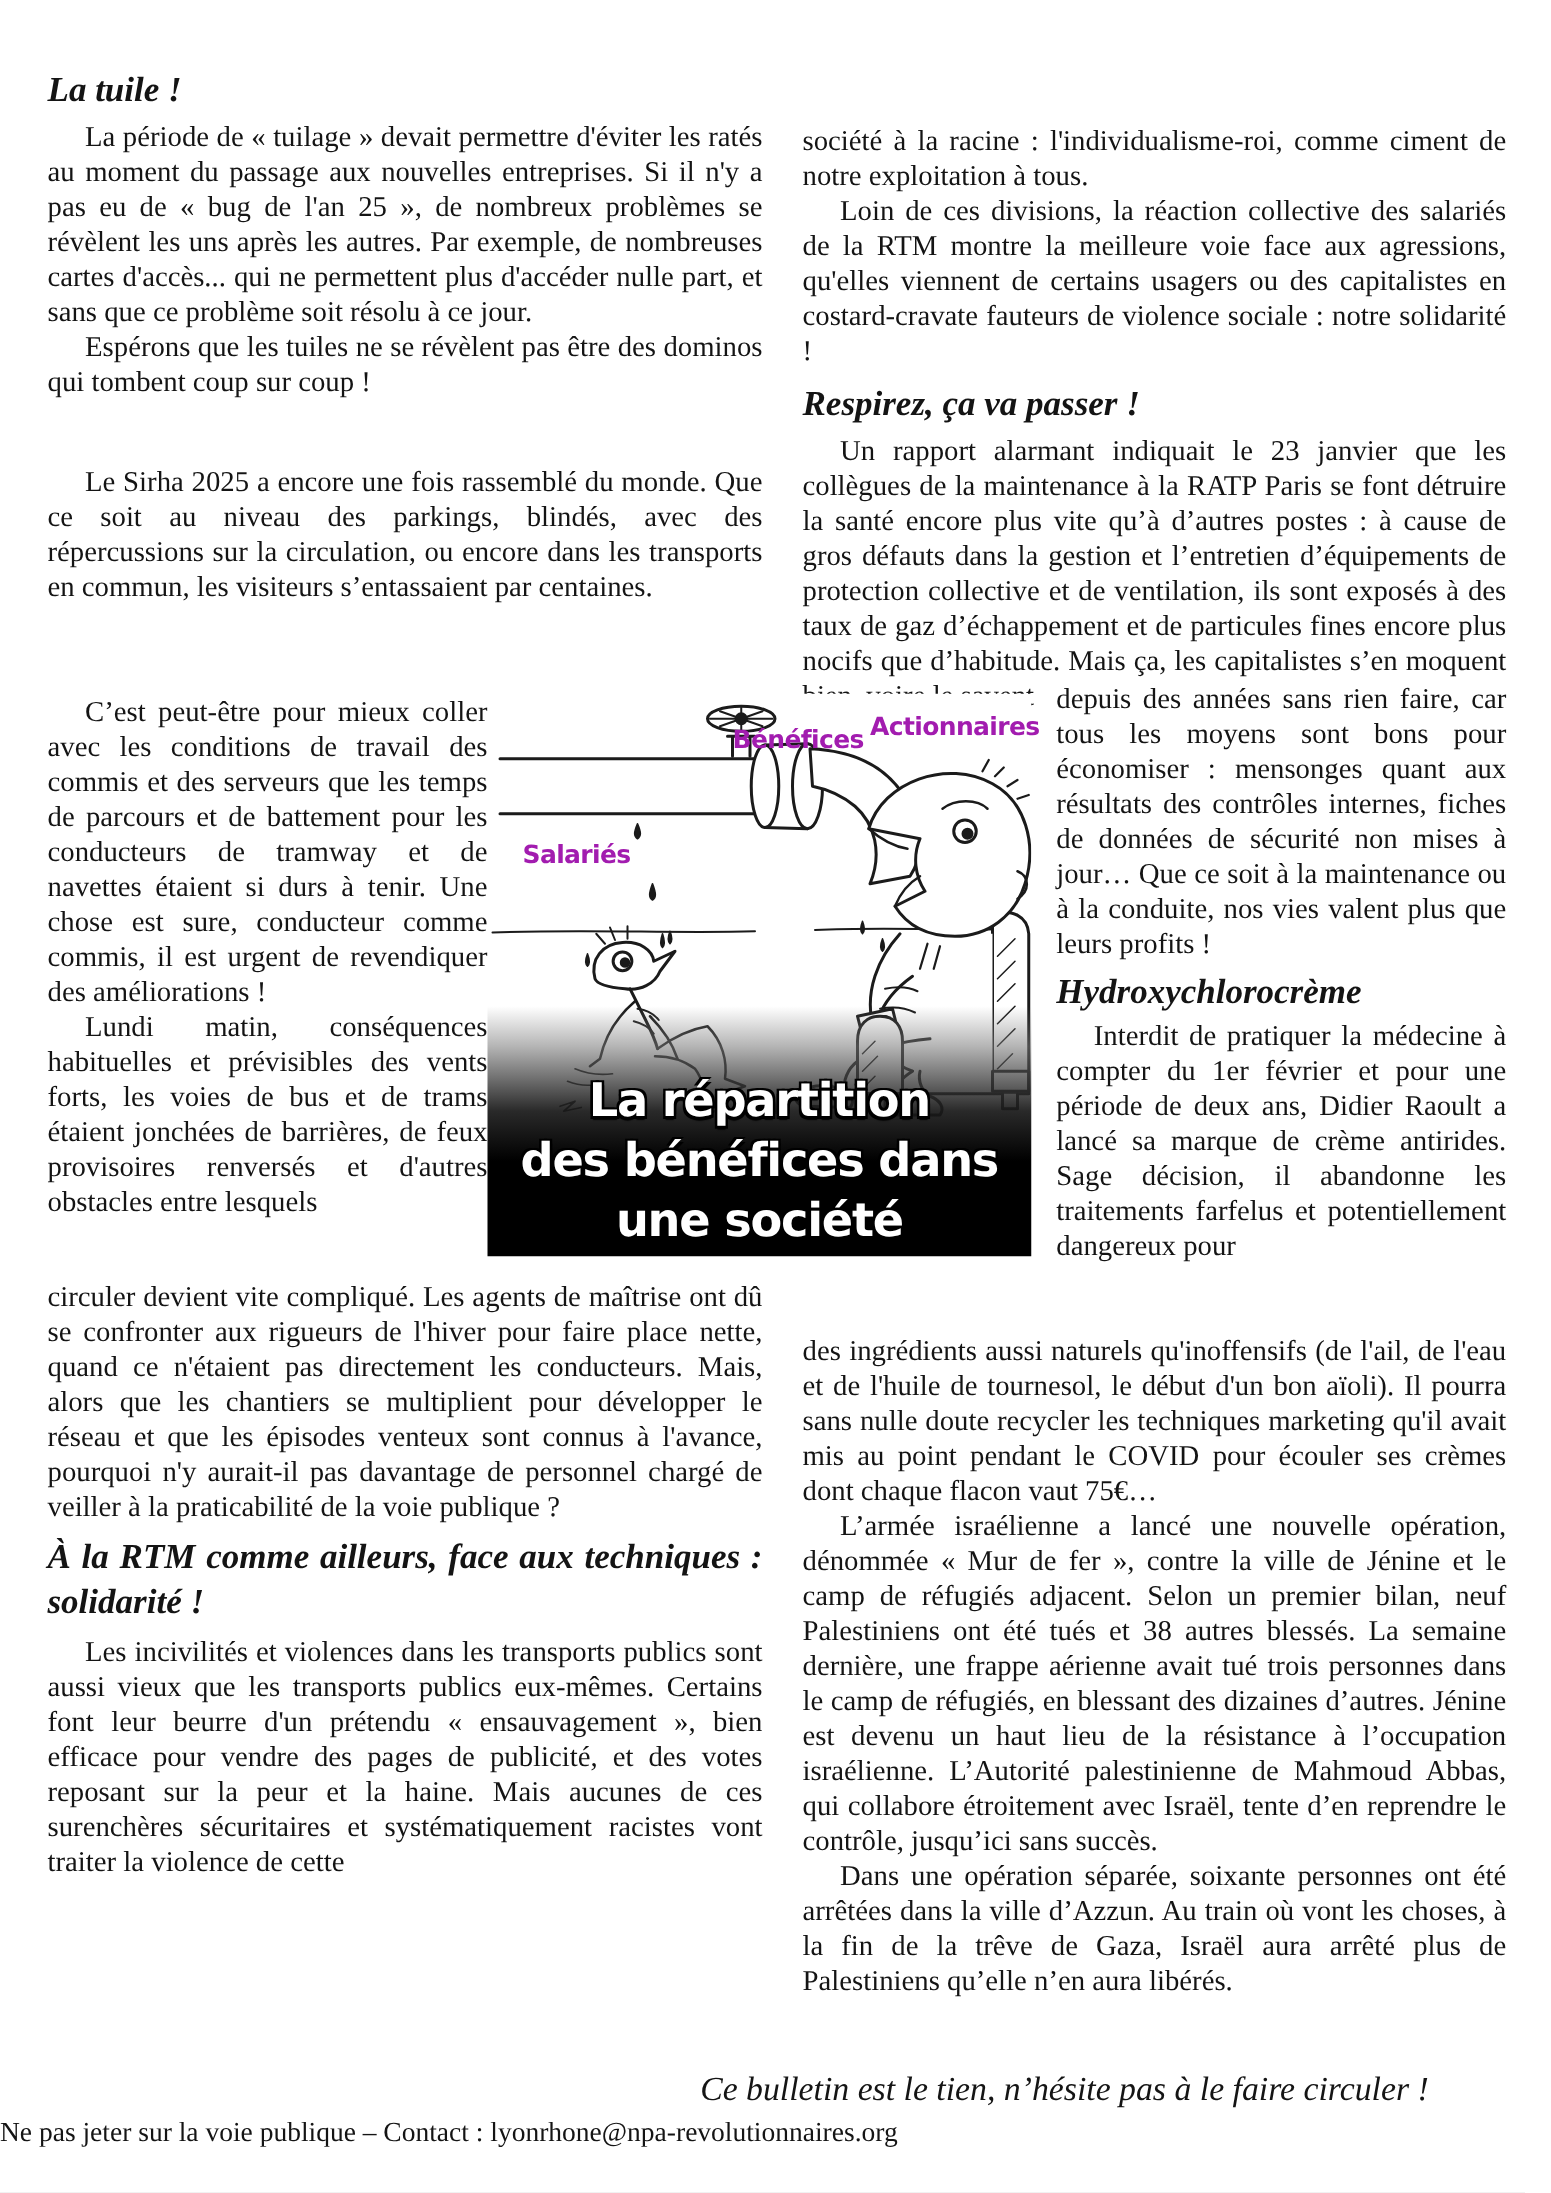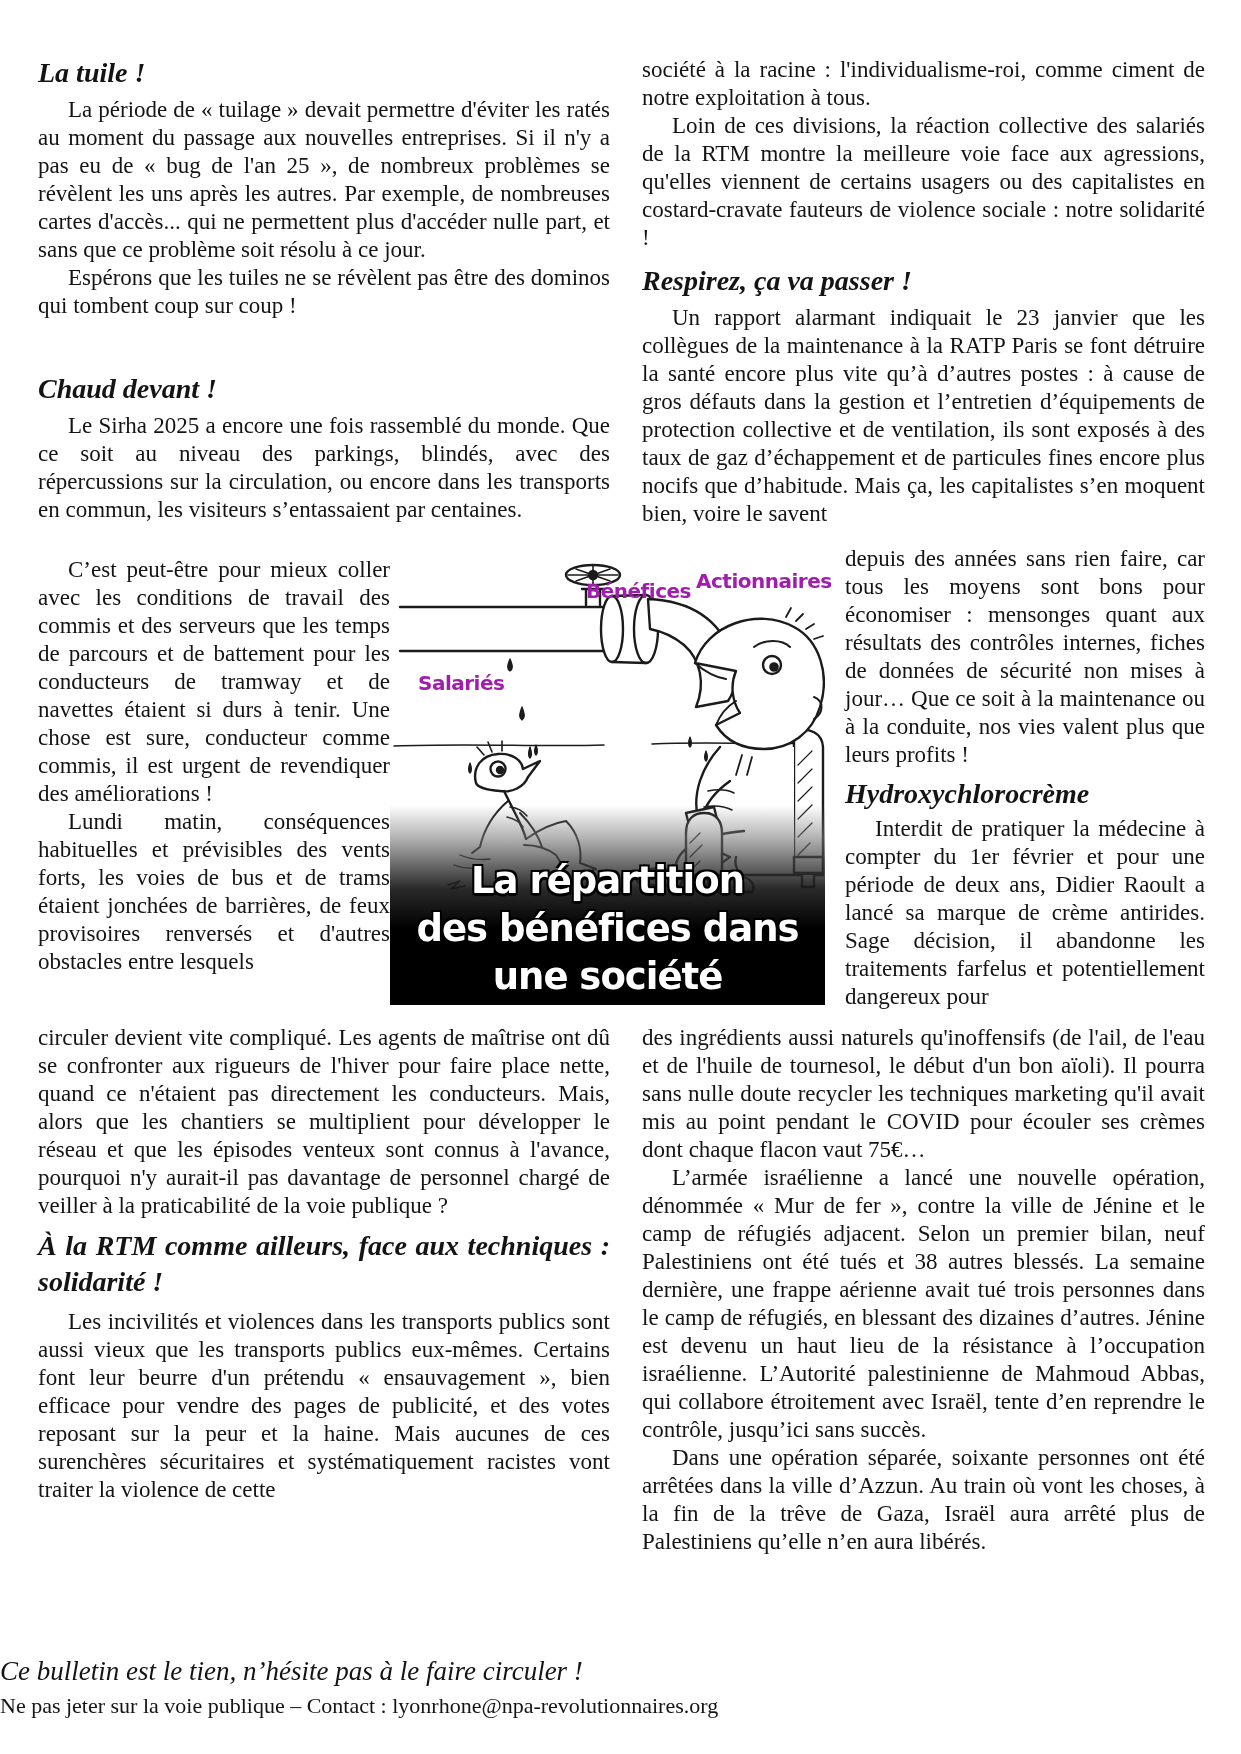--- a/index.html
+++ b/index.html
@@ -1,20 +1,20 @@
 <!DOCTYPE html>
 <html><head>
 <meta charset="utf-8">
 <style>
   html,body{margin:0;padding:0;background:#e8e8e8;}
   #page{position:relative;width:1241px;height:1754px;background:#ffffff;overflow:hidden;
         font-family:"Liberation Serif", serif;color:#141414;}
   .block{position:absolute;}
   .col-wide{width:572px;}
-  .rcol-wide{width:563px;}
+  .rcol-wide{width:563px;margin-top:43px;}
   .p{margin:0;text-align:justify;text-indent:30px;font-size:23px;line-height:28px;}
   .ni{text-indent:0;}
   .h{font-style:italic;font-weight:bold;font-size:28px;line-height:34px;margin:0 0 6px 0;text-align:left;}
   .h.mt6{margin-top:6px;margin-bottom:4px;}
   .h.mt8{margin-top:8px;margin-bottom:4px;}
   .h.mt12{margin-top:12px;margin-bottom:6px;}
   .h2line{font-style:italic;font-weight:bold;font-size:28px;line-height:36px;margin:8px 0 8px 0;}
   .jline{display:block;text-align:justify;text-align-last:justify;}
   .lline{display:block;text-align:left;}
   
@@ -23,38 +23,37 @@
   .ctn-label{position:absolute;font-family:"DejaVu Sans",sans-serif;font-weight:bold;
              font-size:20px;letter-spacing:-0.5px;color:#a21caf;}
   #cap{position:absolute;left:0;top:250px;width:435px;height:200px;
        background:linear-gradient(180deg, rgba(255,255,255,0) 0%, rgba(120,120,120,0.55) 16%,
                   rgba(25,25,25,0.93) 42%, #000 62%, #000 100%);}
   #cap .capline{position:relative;text-align:center;font-family:"DejaVu Sans",sans-serif;
        font-weight:bold;font-size:37px;line-height:48px;color:#fff;letter-spacing:-1px;
        text-shadow:2px 2px 0 #000,-2px -2px 0 #000,2px -2px 0 #000,-2px 2px 0 #000,0 3px 1px #000;}
   #cap .capwrap{padding-top:52px;}
   
-  .foot1{position:absolute;left:0;top:1655px;width:1143px;text-align:left;
+  .foot1{position:absolute;left:0;top:1655px;width:1143px;text-align:right;
          font-style:italic;font-size:27px;line-height:32px;}
   .foot2{position:absolute;left:0;top:1693px;width:1241px;
          font-size:22px;line-height:26px;}
 </style>
 </head>
 <body>
 
 <div id="page">
 
   <div class="block col-wide" style="left:38px;top:56px;">
     <div class="h">La tuile !</div>
     <p class="p">La période de « tuilage » devait permettre d'éviter les ratés au moment du passage aux nouvelles entreprises. Si il n'y a pas eu de « bug de l'an 25 », de nombreux problèmes se révèlent les uns après les autres. Par exemple, de nombreuses cartes d'accès... qui ne permettent plus d'accéder nulle part, et sans que ce problème soit résolu à ce jour.</p>
     <p class="p">Espérons que les tuiles ne se révèlent pas être des dominos qui tombent coup sur coup !</p>
   </div>
 
   <div class="block col-wide" style="left:38px;top:372px;">
-    <div class="h">Chaud devant !</div>
     <p class="p">Le Sirha 2025 a encore une fois rassemblé du monde. Que ce soit au niveau des parkings, blindés, avec des répercussions sur la circulation, ou encore dans les transports en commun, les visiteurs s’entassaient par centaines.</p>
   </div>
 
   <div class="block" style="left:38px;top:556px;width:352px;">
     <p class="p">C’est peut-être pour mieux coller avec les conditions de travail des commis et des serveurs que les temps de parcours et de battement pour les conducteurs de tramway et de navettes étaient si durs à tenir. Une chose est sure, conducteur comme commis, il est urgent de revendiquer des améliorations !</p>
     <p class="p">Lundi matin, conséquences habituelles et prévisibles des vents forts, les voies de bus et de trams étaient jonchées de barrières, de feux provisoires renversés et d'autres obstacles entre lesquels</p>
   </div>
 
   <div class="block col-wide" style="left:38px;top:1024px;">
     <p class="p ni">circuler devient vite compliqué. Les agents de maîtrise ont dû se confronter aux rigueurs de l'hiver pour faire place nette, quand ce n'étaient pas directement les conducteurs. Mais, alors que les chantiers se multiplient pour développer le réseau et que les épisodes venteux sont connus à l'avance, pourquoi n'y aurait-il pas davantage de personnel chargé de veiller à la praticabilité de la voie publique ?</p>

